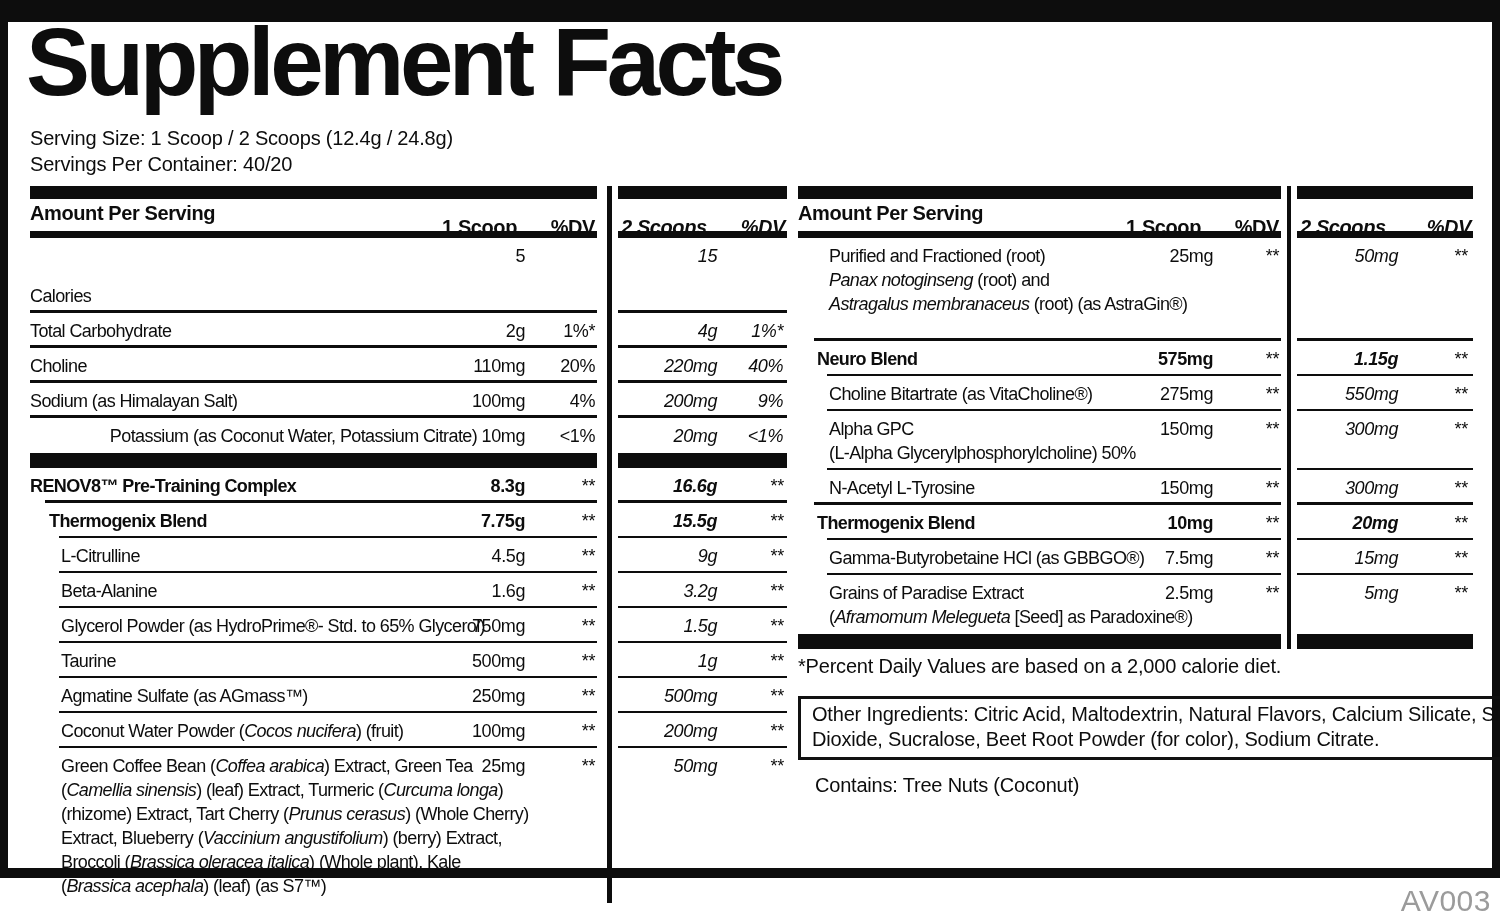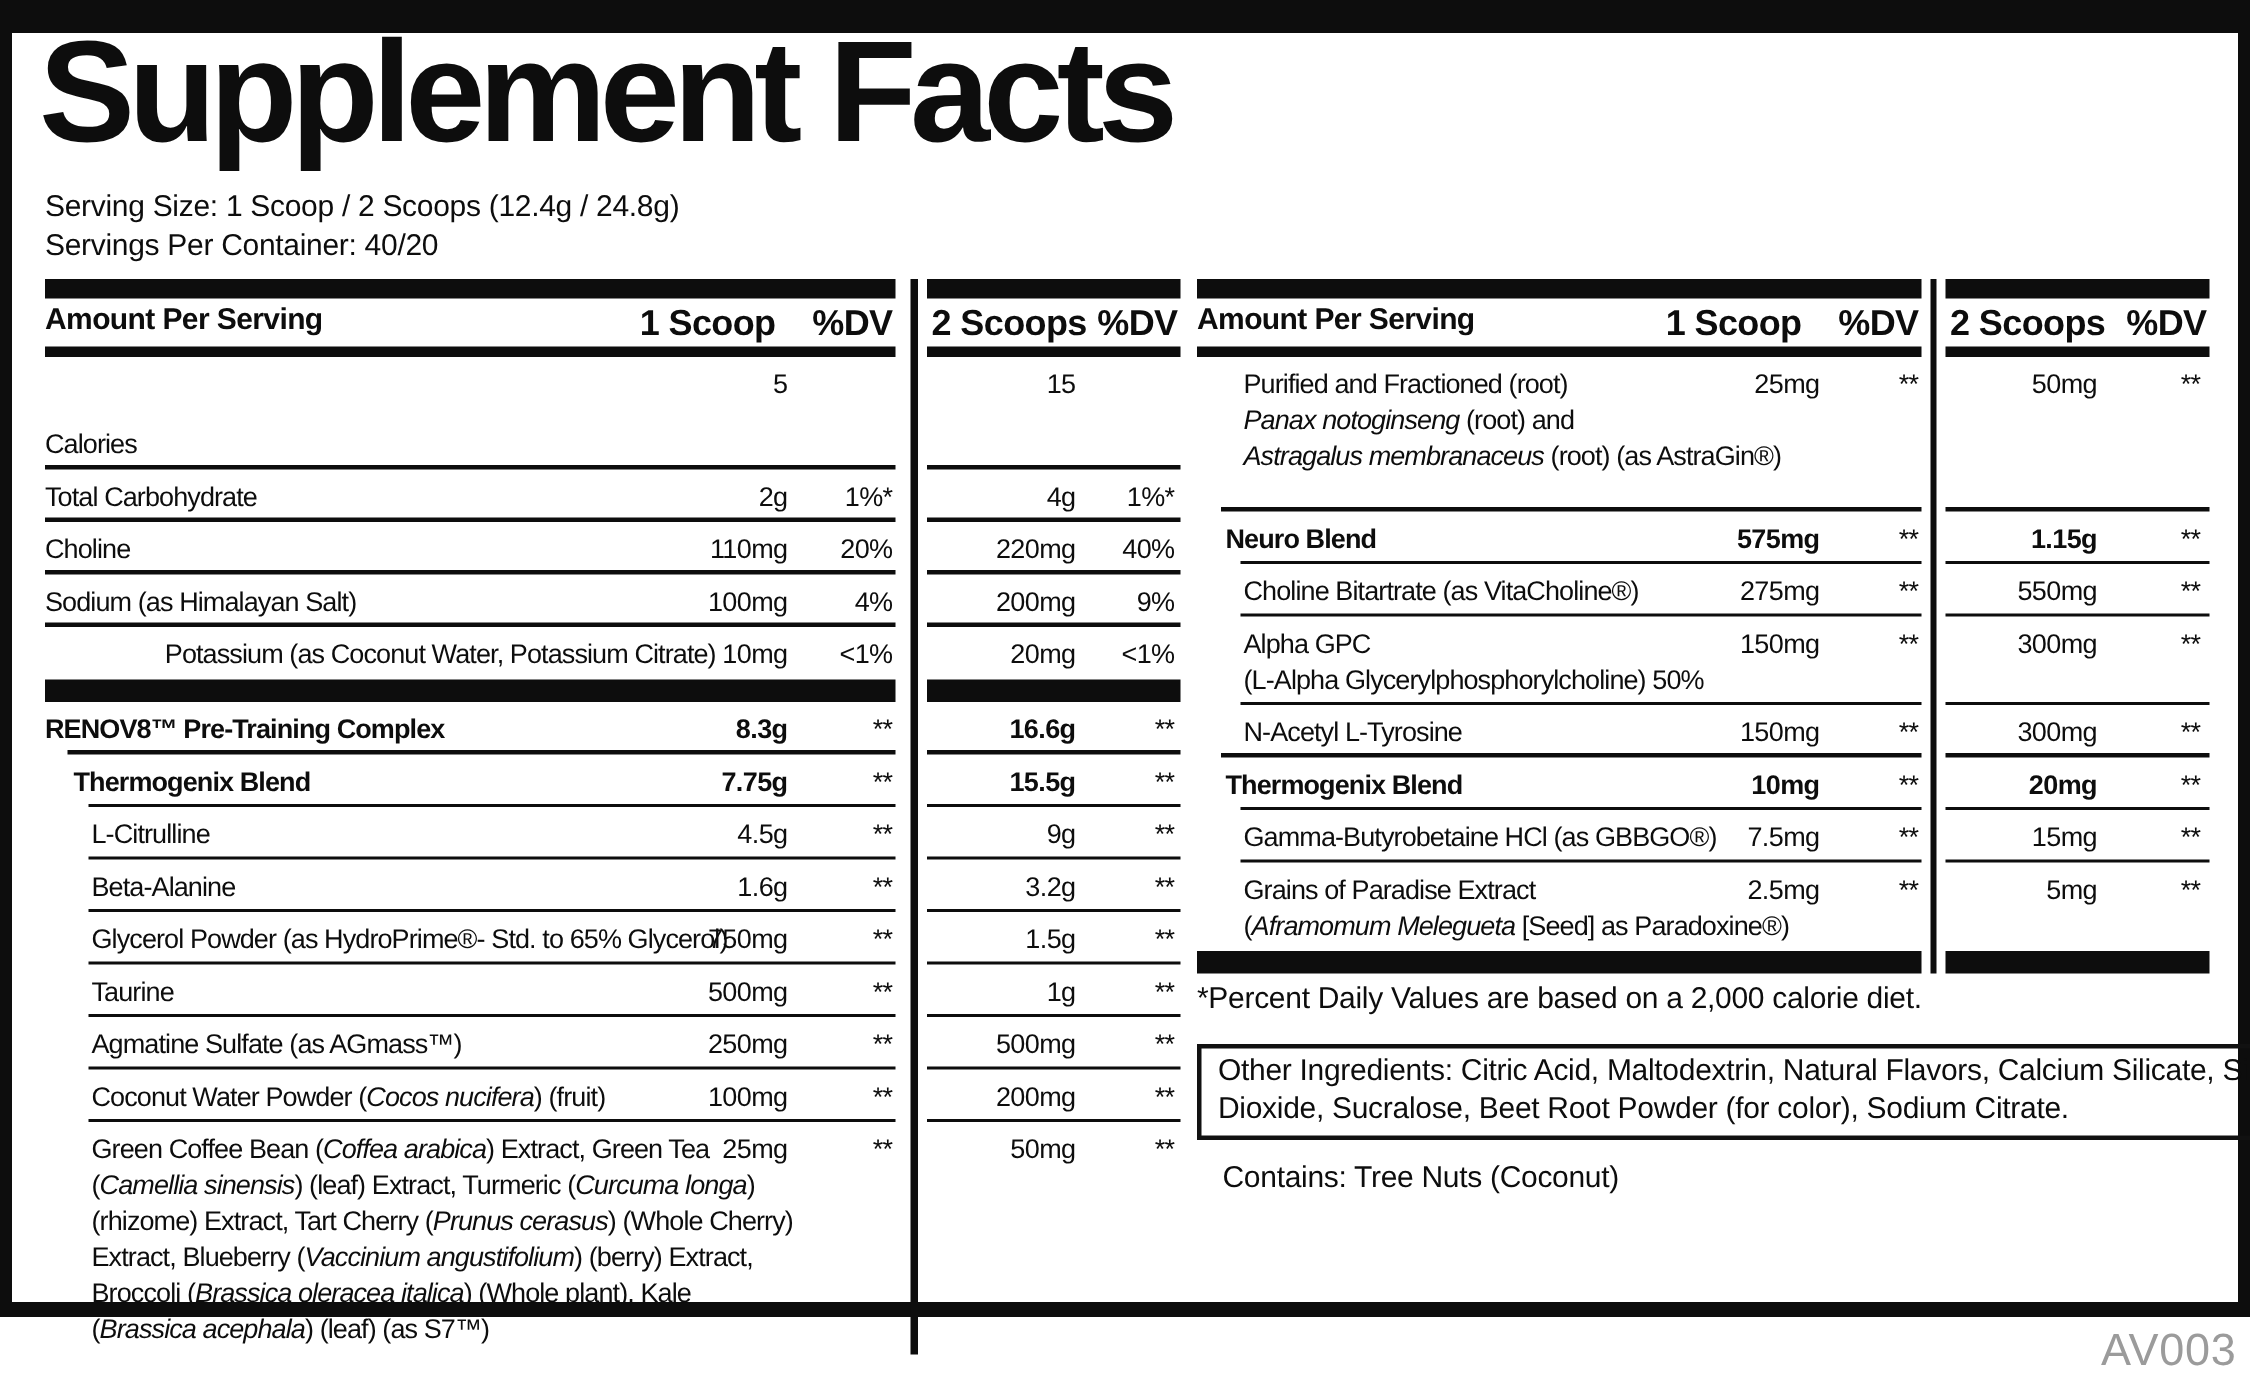--- a/index.html
+++ b/index.html
@@ -16,28 +16,28 @@
   .serv{position:absolute;left:30px;font-size:20px;letter-spacing:-0.2px;}
   .serv1{top:127px;} .serv2{top:153px;}
   
   .panel{position:absolute;top:186px;}
   .pl{left:30px;width:757px;}
   .pr{left:798px;width:675px;}
   .rows-wrap{position:relative;}
   .vrule{position:absolute;top:0;bottom:0;background:#0d0d0d;}
   .row,.seprow,.barrow,.hrow{display:flex;}
   .m{position:relative;}
-  .s{position:relative;}
+  .s{position:relative;font-style:italic;}
   .pl .m{width:567px;} .pl .gut{width:21px;} .pl .s{width:169px;}
   .pr .m{width:483px;} .pr .gut{width:16px;} .pr .s{width:176px;}
   .blk{background:#0d0d0d;}
   
   .hrow .m,.hrow .s{height:32px;}
   .haps{position:absolute;left:0;top:3px;font-size:20px;font-weight:bold;letter-spacing:-0.4px;white-space:nowrap;}
-  .hsc{position:absolute;top:3px;font-size:24px;font-weight:bold;letter-spacing:-0.4px;white-space:nowrap;}
+  .hsc{position:absolute;top:17px;font-size:20px;font-weight:bold;letter-spacing:-0.4px;white-space:nowrap;}
   .m .hsc.c1{right:80px;} .m .hsc.cdv{right:2px;}
   .s .hsc.c1{left:3px;}   .s .hsc.cdv{right:2px;}
   
   .nm{font-size:18px;line-height:24px;letter-spacing:-0.6px;padding:6px 40px 5px 0;
       white-space:pre-line;}
   .bold .nm,.bold .amt{font-weight:bold;}
   .amt,.dvv{position:absolute;top:6px;font-size:18px;line-height:24px;letter-spacing:-0.4px;white-space:nowrap;}
   .pl .m .amt{right:72px;} .pl .m .dvv{right:2px;}
   .pl .s .amt{right:70px;} .pl .s .dvv{right:4px;}
   .pr .m .amt{right:68px;} .pr .m .dvv{right:2px;}

